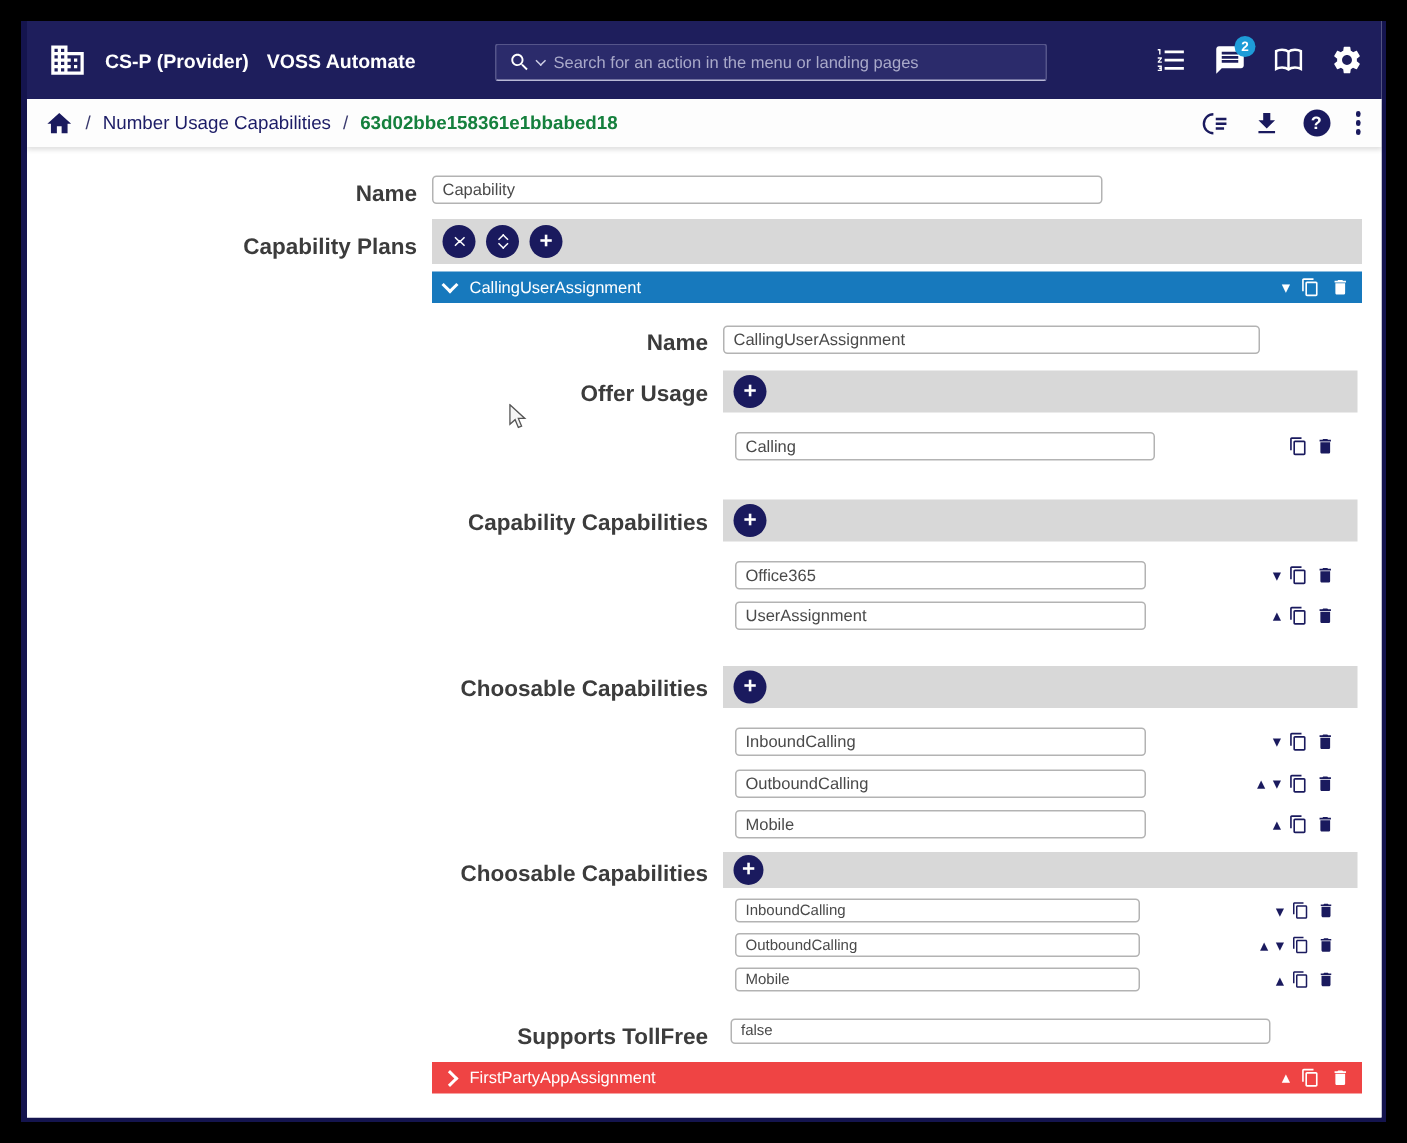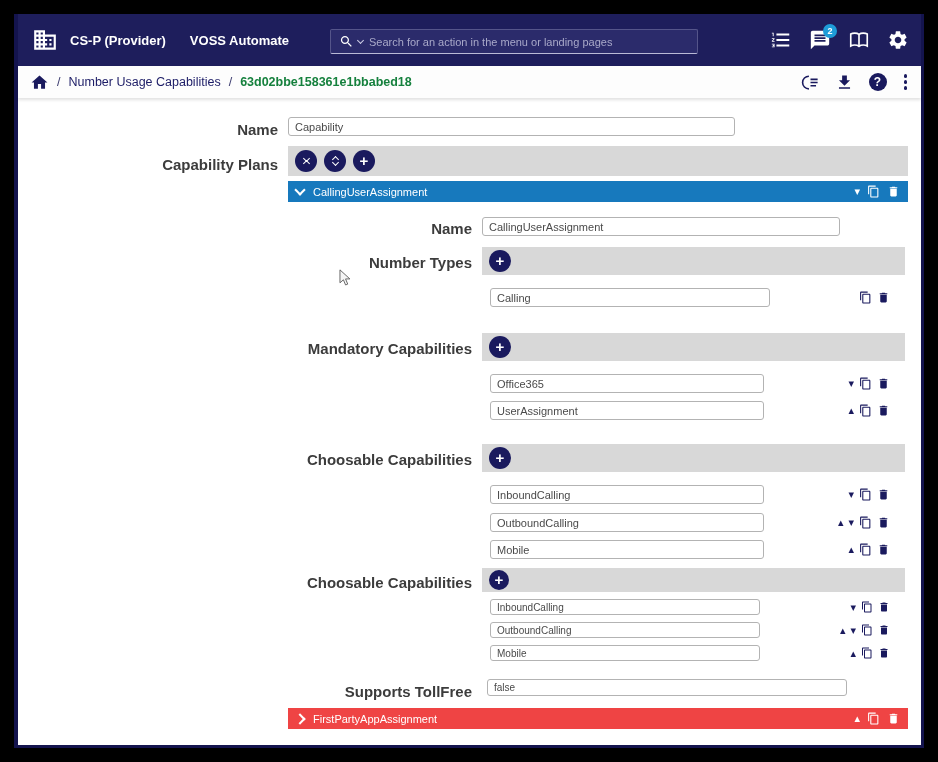--- a/index.html
+++ b/index.html
@@ -6,21 +6,21 @@
   .stage{position:relative;width:938px;height:762px;background:#000;overflow:hidden;
          font-family:"Liberation Sans",sans-serif;}
   .window{position:absolute;left:14px;top:14px;width:910px;height:734px;background:#fff;
           border-left:4px solid #14144e;border-right:3px solid #14144e;border-bottom:3px solid #14144e;
           box-sizing:border-box;}
   
   .topbar{position:absolute;left:0;top:0;right:0;height:52px;background:#1e1e5c;}
   .brand{position:absolute;left:12px;top:0;height:52px;display:flex;align-items:center;gap:10px;color:#fff;}
   .logo-btn{width:30px;height:30px;display:flex;align-items:center;justify-content:center;}
   .org{font-size:13px;font-weight:bold;}
-  .product{font-size:13px;font-weight:bold;margin-left:14px;}
+  .product{font-size:13px;font-weight:bold;margin-left:2px;}
   .searchbox{position:absolute;left:312px;top:15px;width:368px;height:25px;background:#2b2b6b;
              border:1px solid #55558a;border-bottom:1px solid #b9b9d6;border-radius:2px;
              display:flex;align-items:center;gap:4px;padding:0 8px;box-sizing:border-box;}
   .searchbox input{background:transparent;border:none;outline:none;color:#cfcfe6;font-size:11px;width:280px;
                    font-family:"Liberation Sans",sans-serif;}
   .searchbox input::placeholder{color:#a9a9c9;opacity:1;}
   .topbar-icons{position:absolute;right:12px;top:0;height:52px;display:flex;align-items:center;gap:17px;}
   .tic{position:relative;width:22px;height:22px;cursor:pointer;}
   .badge{position:absolute;top:-5px;right:-6px;min-width:14px;height:14px;border-radius:8px;background:#1e9cd8;
          color:#fff;font-size:9px;font-weight:bold;display:flex;align-items:center;justify-content:center;}
@@ -214,39 +214,39 @@
             </svg>
           <svg class="ic white" width="13" height="13">
               <use href="#i-trash"></use>
             </svg>
         </span>
       </div>
 
       <div class="lbl" style="left:0;width:454px;top:122px">Name</div>
       <input class="txt" style="position: absolute; left: 464px; top: 119px; width: 344px;" readonly="" value="CallingUserAssignment">
 
-      <div class="lbl" style="left:0;width:454px;top:156px">Number Types</div>
+      <div class="lbl" style="left:0;width:454px;top:156px">Offer Usage</div>
       <div class="toolbar" style="left:464px;top:149px;width:423px;height:28px">
         <button class="circle">
             <span class="plus">+</span>
           </button>
       </div>
       <div class="item-row" style="top:190px">
         <input class="txt" style="width: 266px;" readonly="" value="Calling">
         <span class="row-icons">
           <svg class="ic navy" width="13" height="13">
               <use href="#i-copy"></use>
             </svg>
           <svg class="ic navy" width="13" height="13">
               <use href="#i-trash"></use>
             </svg>
         </span>
       </div>
 
-      <div class="lbl" style="left:0;width:454px;top:242px">Mandatory Capabilities</div>
+      <div class="lbl" style="left:0;width:454px;top:242px">Capability Capabilities</div>
       <div class="toolbar" style="left:464px;top:235px;width:423px;height:28px">
         <button class="circle">
             <span class="plus">+</span>
           </button>
       </div>
       <div class="item-row" style="top:276px">
         <input class="txt" style="width: 260px;" readonly="" value="Office365">
         <span class="row-icons">
           <span class="caret">▾</span>
           <svg class="ic navy" width="13" height="13">

